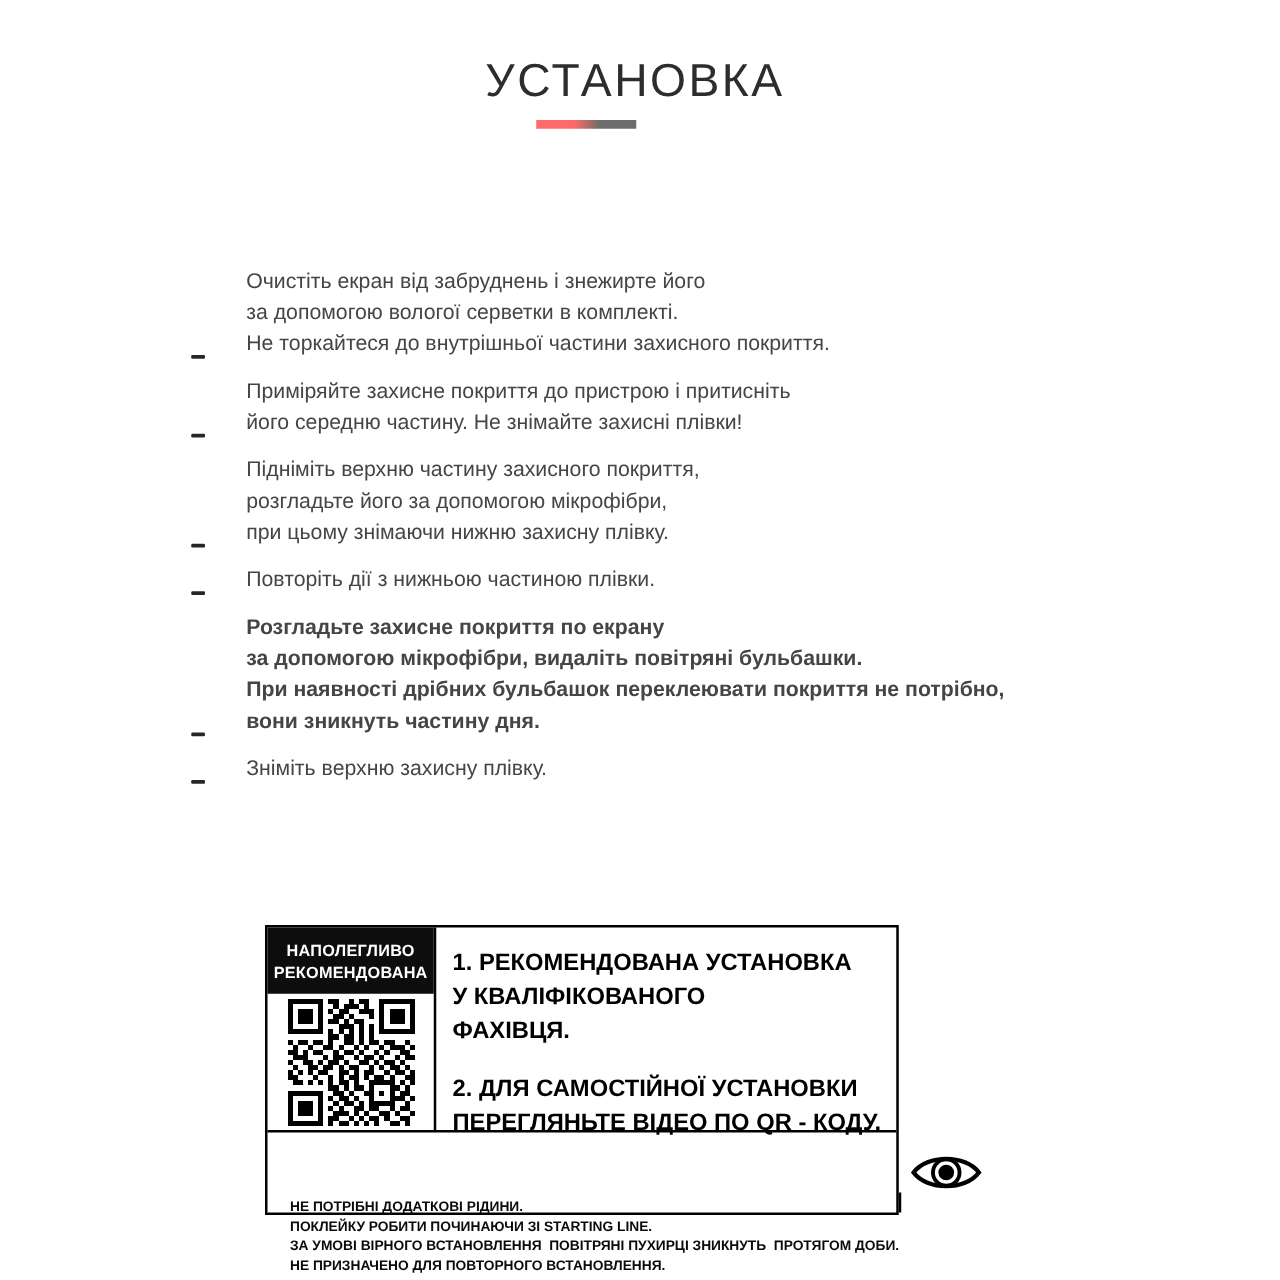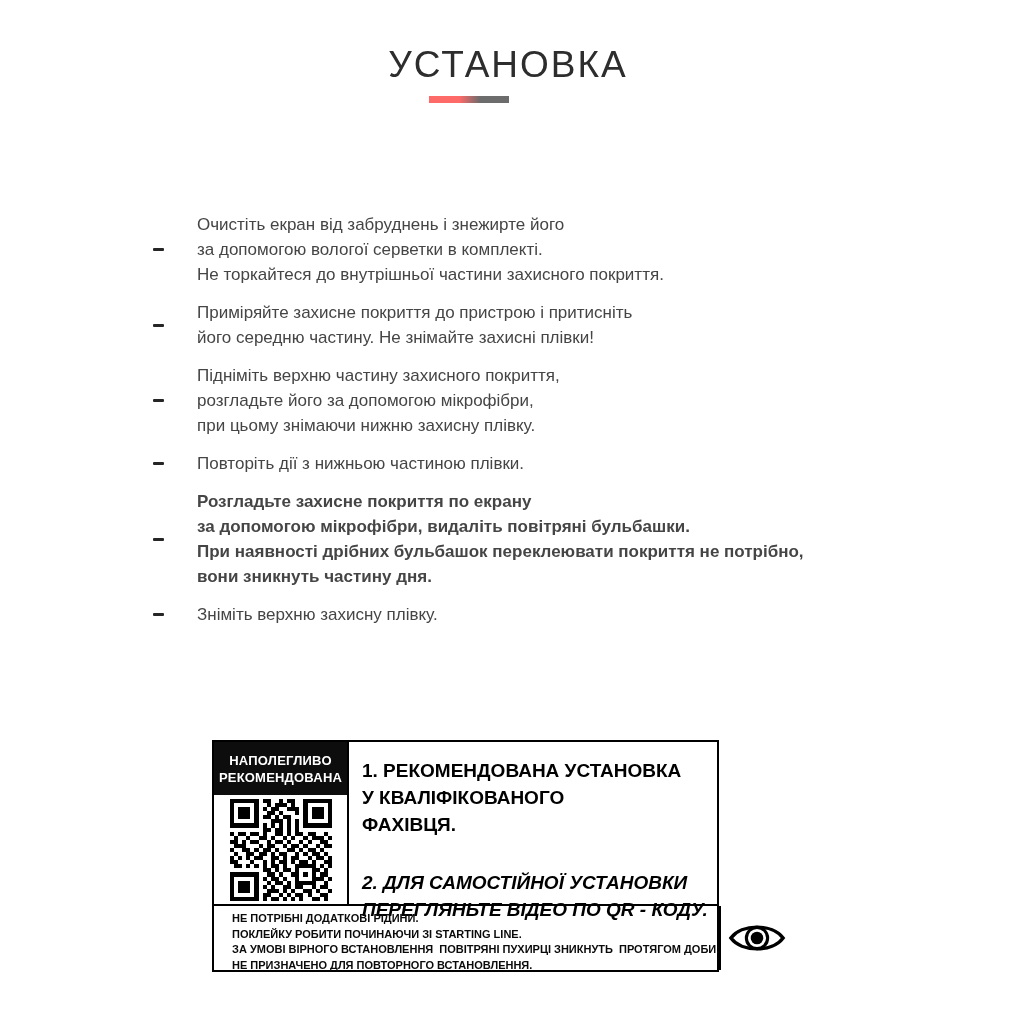--- a/index.html
+++ b/index.html
@@ -16,21 +16,21 @@
   }
   .title-divider{
     position:absolute;left:429px;top:96px;width:80px;height:7px;
     background:linear-gradient(90deg,#fd6a68 0%,#fd6a68 38%,#6c6c6c 64%,#6c6c6c 100%);
   }
   
   .instructions{
     position:absolute;left:153px;top:212px;width:760px;
     font-size:17px;line-height:25px;color:#454545;
   }
-  .instr-item{display:flex;align-items:center;margin-bottom:13px;}
+  .instr-item{display:flex;align-items:flex-end;margin-bottom:13px;}
   .instr-item.extra-gap{margin-top:8px;font-weight:bold;}
   .bullet-col{width:44px;flex:0 0 44px;display:flex;align-items:center;}
   .bullet-dash{width:11px;height:3px;background:#262626;border-radius:1px;}
   .instr-text{flex:1;}
   
   .rec-box{
     position:absolute;left:212px;top:740px;width:507px;height:232px;
     border:2px solid #000;box-sizing:border-box;
     display:flex;flex-direction:column;background:#fff;color:#000;
   }
@@ -40,25 +40,25 @@
     background:#0d0d0d;color:#ffffff;height:53px;flex:0 0 53px;
     display:flex;flex-direction:column;align-items:center;justify-content:center;
     font-weight:bold;font-size:13px;line-height:17px;letter-spacing:0.2px;text-align:left;
   }
   .qr-wrap{flex:1;display:flex;align-items:center;justify-content:center;}
   .qr-wrap svg{width:102px;height:102px;shape-rendering:crispEdges;}
   .rec-right{
     flex:1;padding:15px 8px 0 13px;
     font-weight:bold;font-size:19px;line-height:27px;color:#000;
   }
-  .rec-point-2{margin-top:31px;font-style:italic;}
+  .rec-point-2{margin-top:20px;}
   .rec-bottom{height:64px;flex:0 0 64px;display:flex;}
   .fn-cell{
     flex:1;border-right:2px solid #000;padding:5px 0 0 18px;
-    font-size:11px;font-weight:600;line-height:15.5px;color:#0a0a0a;
+    font-size:11px;font-weight:600;line-height:15.5px;color:#0a0a0a;margin-top:48px;
   }
   .fn-line{white-space:pre;}
   .eye-cell{width:71px;flex:0 0 71px;display:flex;align-items:center;justify-content:center;}
   .eye-cell svg{width:58px;height:40px;}
 </style>
 </head>
 <body>
 
 <div class="page-title">УСТАНОВКА</div>
 <div class="title-divider" style="background: linear-gradient(90deg, rgb(253, 106, 104) 0%, rgb(253, 106, 104) 38%, rgb(108, 108, 108) 64%, rgb(108, 108, 108) 100%);"></div>

